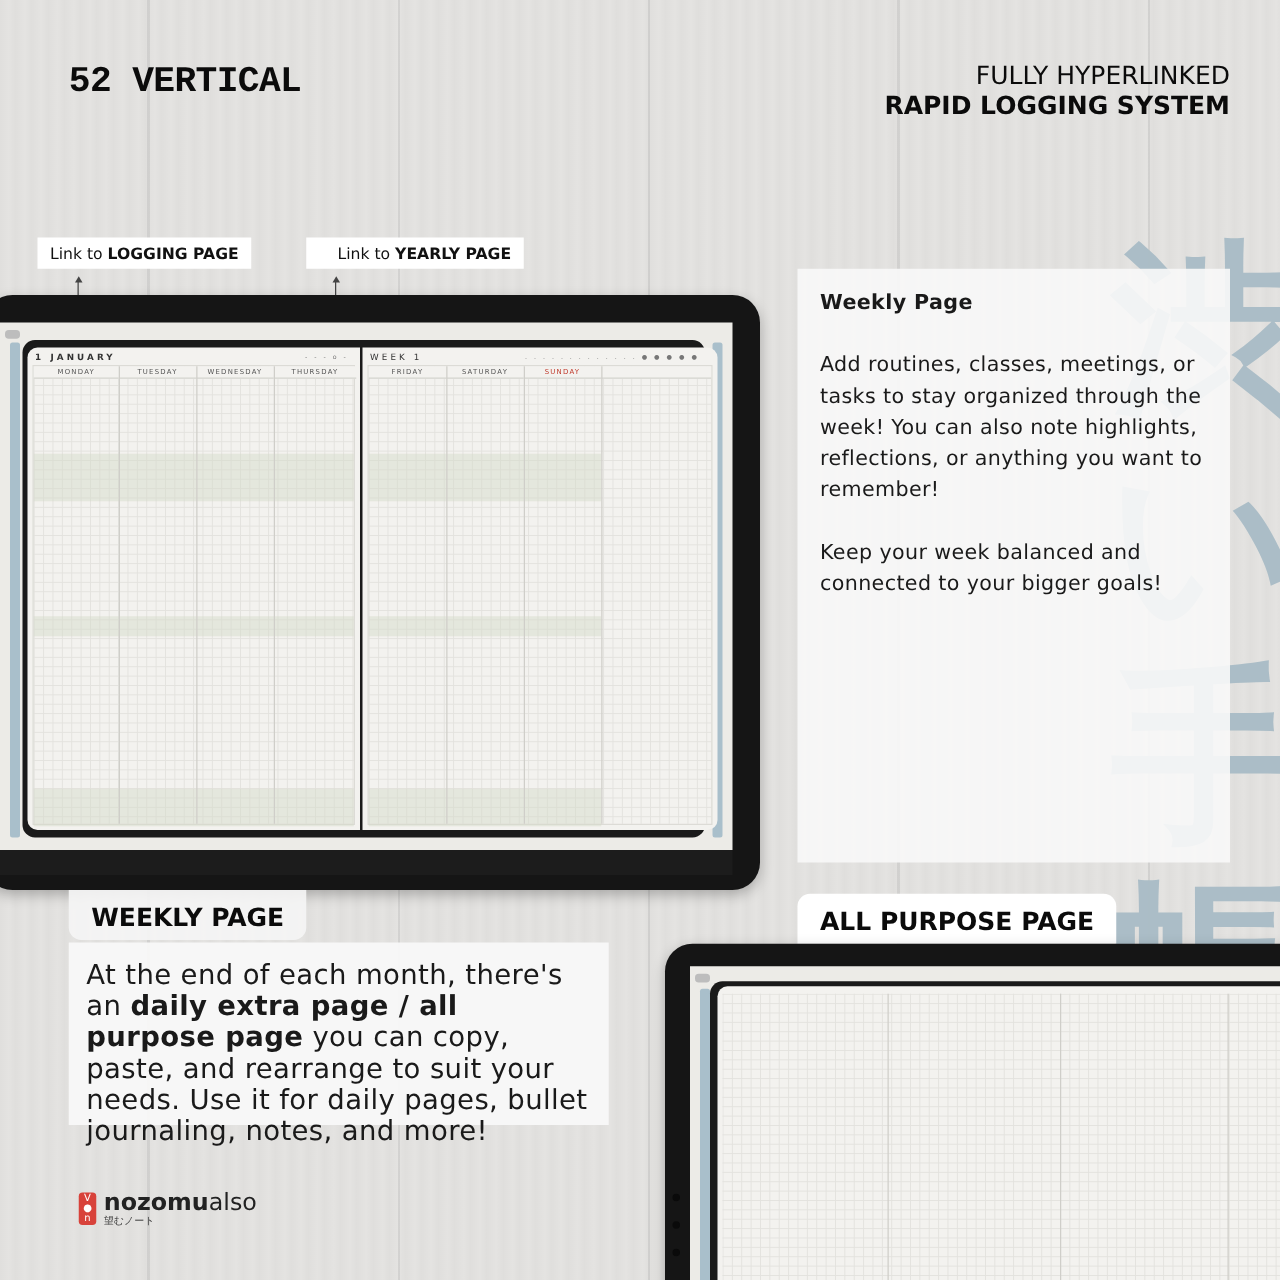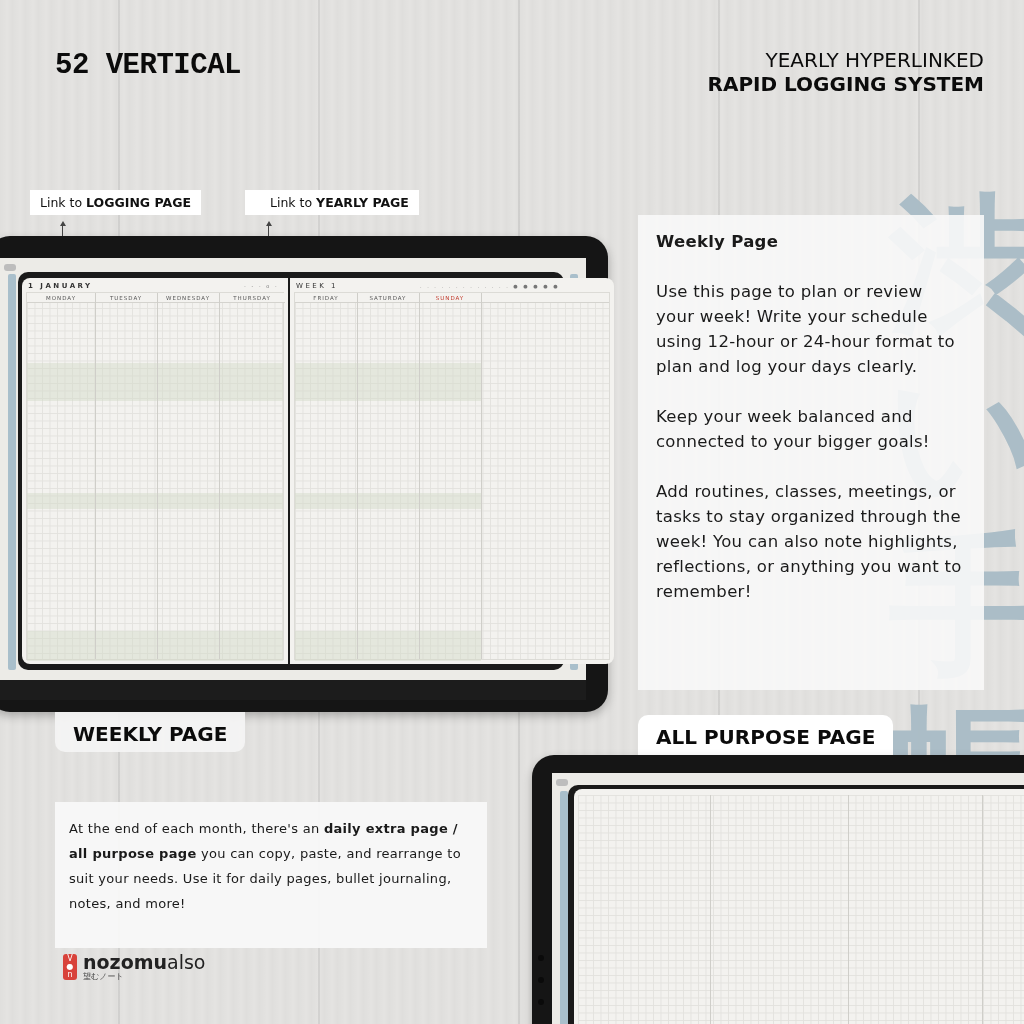--- a/index.html
+++ b/index.html
@@ -43,21 +43,21 @@
   
   .tablet { position: absolute; background: #151515; border-radius: 22px; box-shadow: 0 4px 10px rgba(0,0,0,0.25); }
   .tablet1 { left: -12px; top: 236px; width: 620px; height: 476px; }
   .tablet1 .screen { position: absolute; left: 12px; top: 22px; width: 586px; height: 422px; background: #ecebe7; }
   .tablet1 .bezel-bottom { position: absolute; left: 12px; top: 444px; width: 586px; height: 20px; background: #1c1c1c; }
   .sidebar-tab { position: absolute; left: 4px; top: 6px; width: 12px; height: 7px; background: #bdbdbd; border-radius: 3px; }
   .edge-tabs { position: absolute; top: 16px; width: 8px; height: 396px; background: #a9bfcb; border-radius: 2px; }
   .planner { position: absolute; left: 18px; top: 14px; width: 546px; height: 398px; background: #1a1a1a; border-radius: 10px; }
   .page { position: absolute; top: 6px; height: 386px; background: #f3f2ef; border-radius: 8px 0 0 8px; overflow: hidden; }
   .page.left { left: 4px; width: 266px; }
-  .page.right { left: 272px; width: 324px; border-radius: 0 8px 8px 0; }
+  .page.right { left: 272px; width: 284px; border-radius: 0 8px 8px 0; }
   .page-title { position: absolute; top: 4px; font-size: 7px; letter-spacing: 2.5px; color: #333; font-weight: bold; }
   .nav-dots { position: absolute; top: 5px; font-size: 5px; color: #777; letter-spacing: 2px; }
   .grid {
     position: absolute; left: 4px; top: 14px; right: 4px; bottom: 4px;
     background-color: #f3f2ef;
     background-image:
       linear-gradient(#e3e2de 1px, transparent 1px),
       linear-gradient(90deg, #e3e2de 1px, transparent 1px);
     background-size: 7.5px 7.5px;
     border: 1px solid #dcdbd6;
@@ -76,23 +76,23 @@
   .info-card p { margin-bottom: 25px; }
 
   .label-pill {
     position: absolute; background: rgba(245,245,245,0.9); border-radius: 0 0 10px 10px;
     font-weight: bold; font-size: 20px; color: #0b0b0b; padding: 0 18px;
   }
   .wp-pill { left: 55px; top: 712px; height: 40px; line-height: 44px; }
   .ap-pill { left: 638px; top: 715px; height: 40px; line-height: 44px; border-radius: 10px 10px 0 0; background: #fff; }
 
   .desc-card {
-    position: absolute; left: 55px; top: 802px; width: 432px; height: 146px;
+    position: absolute; left: 55px; top: 754px; width: 432px; height: 146px;
     background: rgba(248,248,248,0.92); padding: 14px 14px;
-    font-size: 13px; line-height: 25px; color: #1a1a1a; letter-spacing: 0.3px;
+    font-size: 22px; line-height: 25px; color: #1a1a1a; letter-spacing: 0.3px;
   }
   .desc-card b { font-weight: bold; }
 
   .brand { position: absolute; left: 63px; top: 953px; height: 28px; display: flex; align-items: center; }
   .brand-mark { width: 14px; height: 26px; background: #d8423a; border-radius: 3px; color: #fff; font-size: 8px; text-align: center; line-height: 8px; padding-top: 1px; }
   .brand-text { margin-left: 6px; }
   .brand-name { font-size: 19px; line-height: 19px; color: #222; }
   .brand-name b { font-weight: bold; }
   .brand-sub { font-size: 8px; color: #444; line-height: 10px; }
 
@@ -106,21 +106,21 @@
 </head>
 <body>
 
 <div class="kanji">渋い手帳</div>
 
 <div class="headline">
   <div>52 VERTICAL</div>
 </div>
 
 <div class="features">
-  <div class="l">YEARLY HYPERLINKED</div>
+  <div class="l">FULLY HYPERLINKED</div>
   <div class="b">RAPID LOGGING SYSTEM</div>
 </div>
 
 <div class="callout" style="left:30px;">
   <span>Link to </span><b>LOGGING PAGE</b>
 </div>
 <div class="callout-arrow" style="left:60px; top:221px;"></div>
 <div class="callout-line" style="left:62px; top:225px; height:60px;"></div>
 
 <div class="callout" style="left:245px; padding-left:25px;">
@@ -168,23 +168,22 @@
         </div>
       </div>
     </div>
     <div class="planner-brand" style="top:424px;">NOZOMUNOTO</div>
   </div>
   <div class="bezel-bottom"></div>
 </div>
 
 <div class="info-card">
   <div class="h">Weekly Page</div>
-  <p>Use this page to plan or review your week! Write your schedule using 12-hour or 24-hour format to plan and log your days clearly.</p>
+  <p>Add routines, classes, meetings, or tasks to stay organized through the week! You can also note highlights, reflections, or anything you want to remember!</p>
   <p>Keep your week balanced and connected to your bigger goals!</p>
-  <p>Add routines, classes, meetings, or tasks to stay organized through the week! You can also note highlights, reflections, or anything you want to remember!</p>
 </div>
 
 <div class="label-pill wp-pill">WEEKLY PAGE</div>
 
 <div class="desc-card">
   <span>At the end of each month, there's an </span><b>daily extra page / all purpose page</b><span> you can copy, paste, and rearrange to suit your needs. Use it for daily pages, bullet journaling, notes, and more!</span>
 </div>
 
 <div class="brand">
   <div class="brand-mark">V<br>●<br>n</div>

